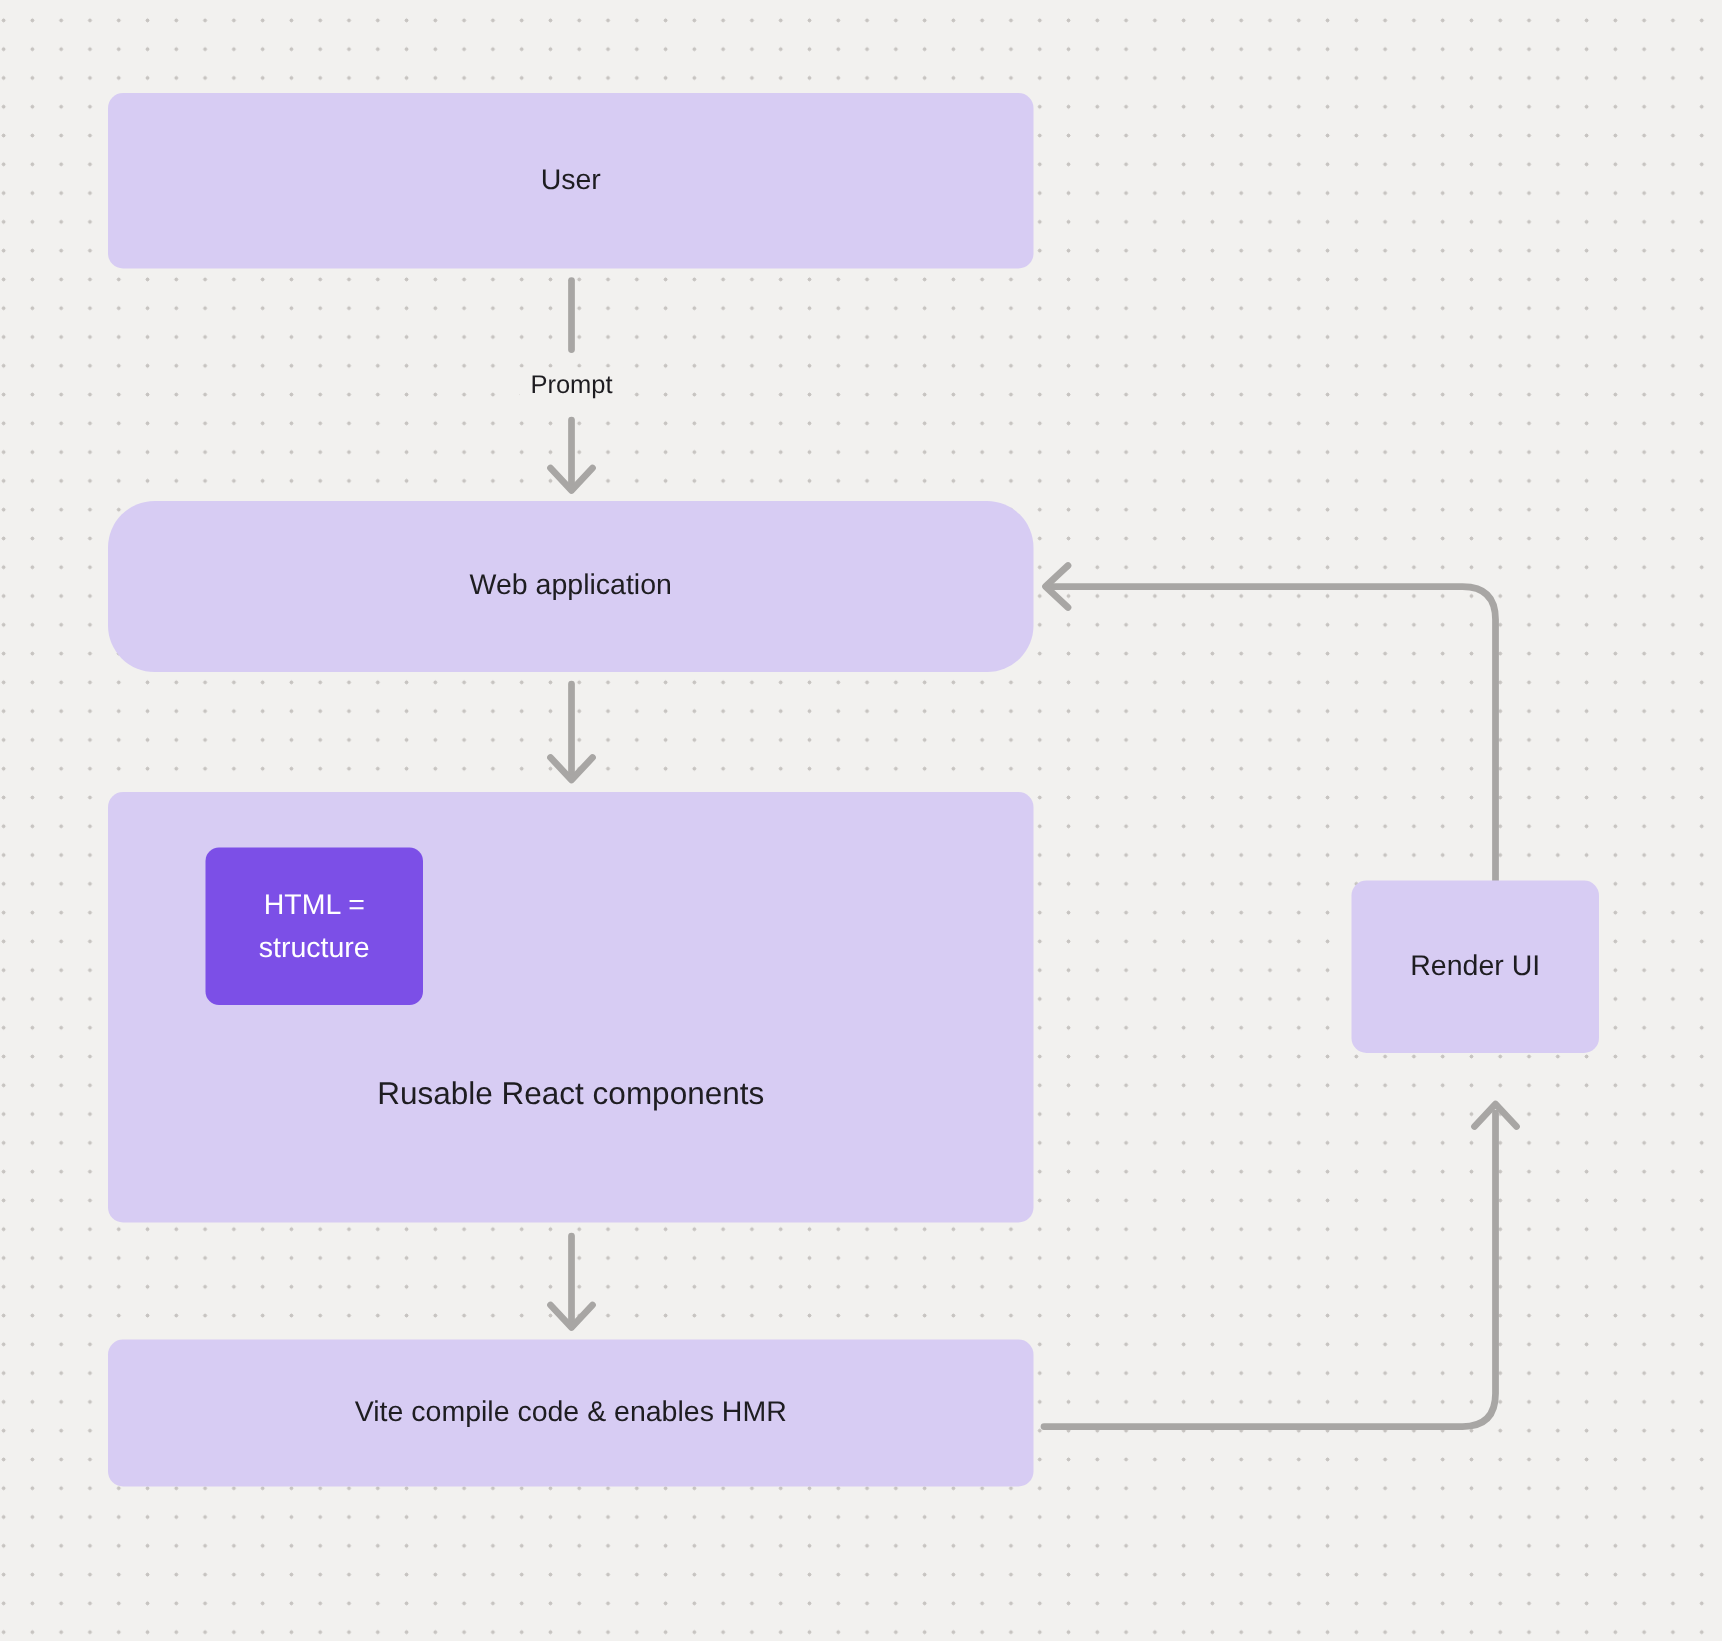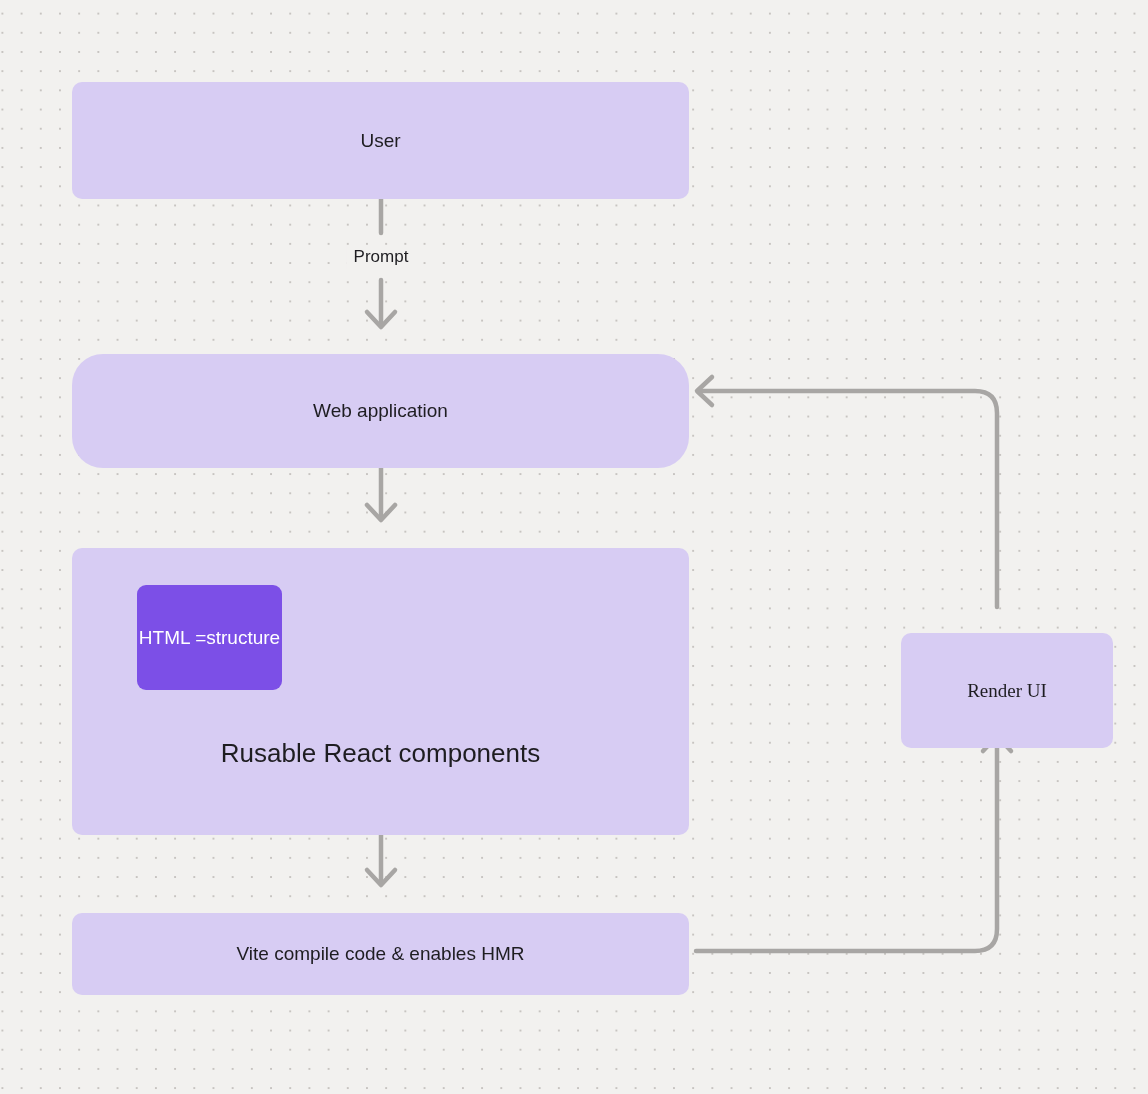--- a/index.html
+++ b/index.html
@@ -40,45 +40,44 @@
   .node{
     position:absolute;
     background:var(--node-fill);
     border-radius:10px;
     display:flex;
     align-items:center;
     justify-content:center;
     font-size:19px;
     font-weight:500;
     color:var(--text-dark);
-    margin-top:20px;
   }
   .node-user{left:72px;top:62px;width:617px;height:117px;}
   .node-webapp{left:72px;top:334px;width:617px;height:114px;border-radius:31px;}
   .node-group{left:72px;top:528px;width:617px;height:287px;display:block;}
-  .node-vite{left:72px;top:893px;width:617px;height:82px;}
-  .node-renderui{left:901px;top:613px;width:212px;height:115px;font-family:Liberation Serif, serif;}
+  .node-vite{left:72px;top:893px;width:617px;height:98px;}
+  .node-renderui{left:901px;top:587px;width:165px;height:115px;}
   .chip-row{
     position:absolute;left:65px;top:37px;
     display:flex;gap:25px;
   }
   .chip{
     width:145px;height:105px;
     background:var(--chip-fill);
     border-radius:9px;
     color:var(--text-light);
-    display:flex;flex-direction:row;
+    display:flex;flex-direction:column;
     align-items:center;justify-content:center;
     text-align:center;
     font-size:19px;line-height:29px;font-weight:500;
   }
   .group-caption{
     position:absolute;left:0;right:0;top:190px;
     text-align:center;
-    font-size:26px;font-weight:500;
+    font-size:21px;font-weight:500;
     color:var(--text-dark);
   }
   .edge-label{
     position:absolute;left:381px;top:257px;
     transform:translate(-50%,-50%);
     background:var(--canvas-bg);
     padding:2px 7px;
     font-size:17px;font-weight:500;
     color:var(--text-dark);
     white-space:nowrap;

